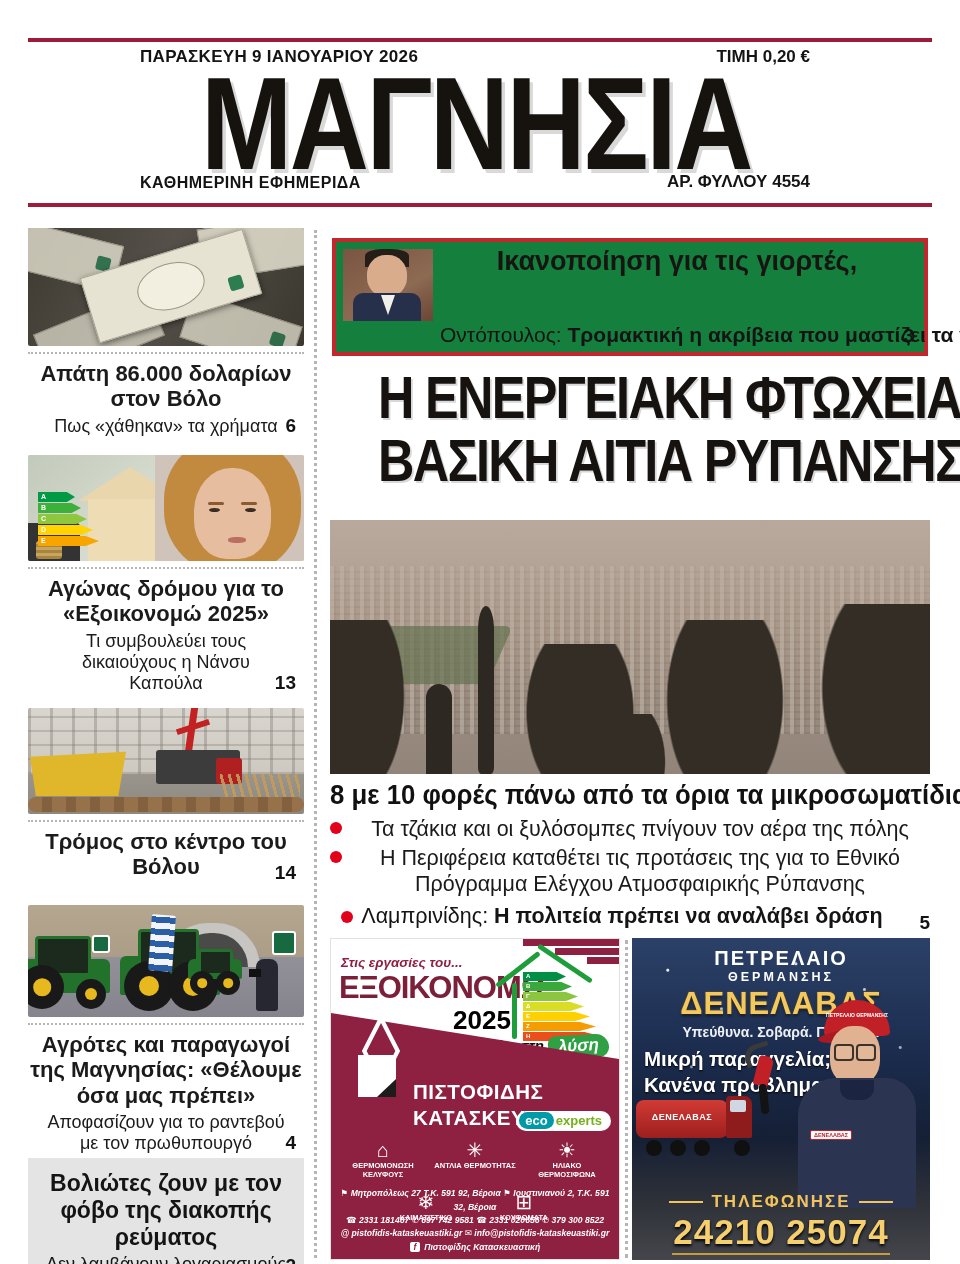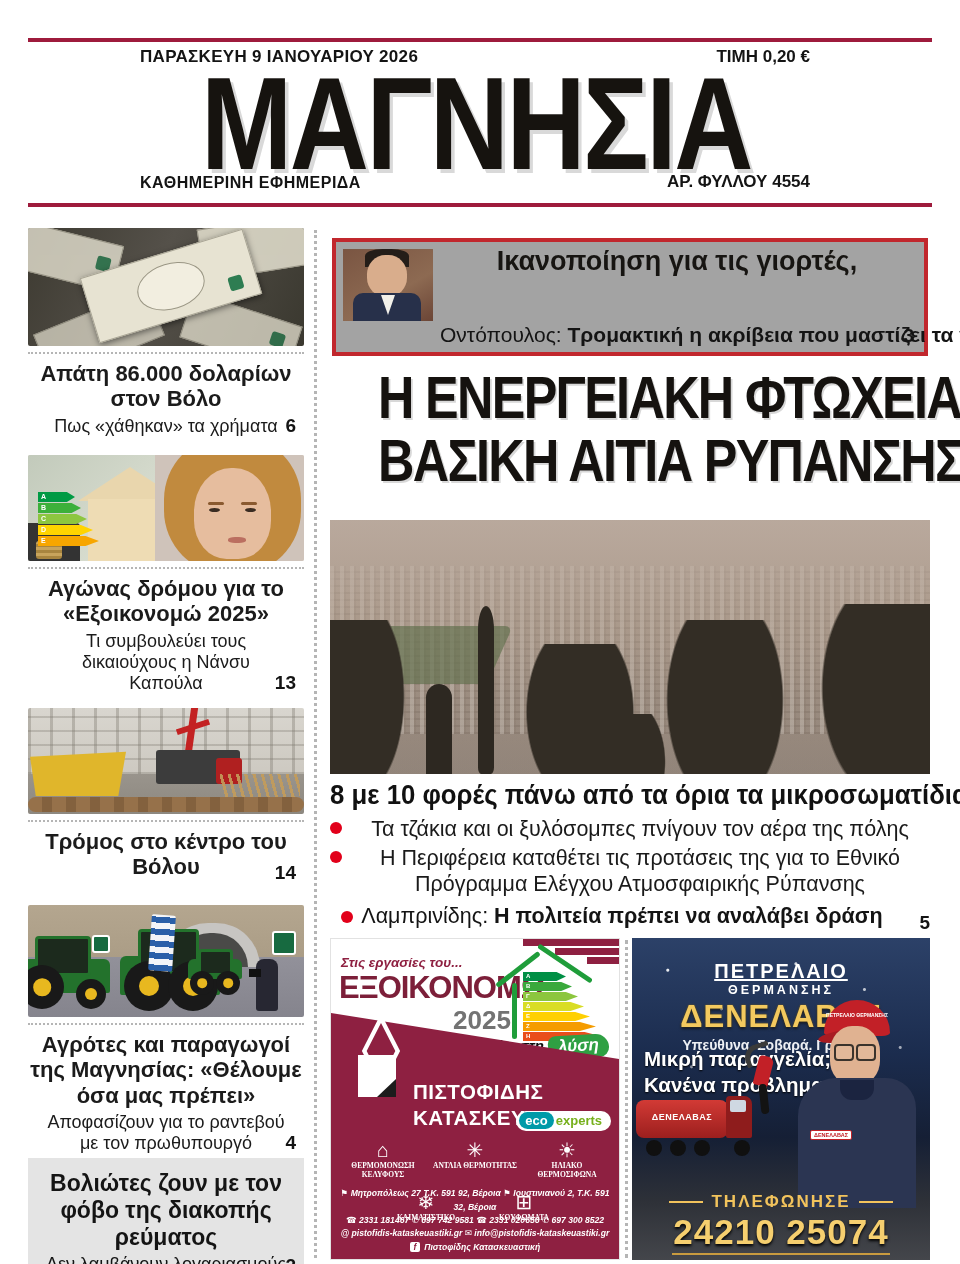--- a/index.html
+++ b/index.html
@@ -76,21 +76,21 @@
   .tractor .bodyT{position:absolute;left:0;bottom:16px;width:100%;height:46%;background:#23722c;border-radius:6px 6px 2px 2px;}
   .tractor .cabT{position:absolute;left:18%;bottom:44%;width:55%;height:46%;background:#1c2a1d;border:3px solid #23722c;border-radius:4px;}
   .wheel{position:absolute;background:#191919;border-radius:50%;}
   .hub{position:absolute;left:50%;top:50%;transform:translate(-50%,-50%);background:#e8b81f;border-radius:50%;width:40%;height:40%;}
   .flagG{position:absolute;width:24px;height:56px;background:repeating-linear-gradient(0deg,#2a5fa8 0 6px,#f2f4f8 6px 12px);transform:rotate(4deg);border-radius:2px;}
   .photog{position:absolute;right:26px;bottom:6px;width:22px;height:52px;background:#272732;border-radius:8px 8px 3px 3px;}
   .photog i{position:absolute;left:-7px;top:10px;width:12px;height:8px;background:#111;}
   .signG{position:absolute;width:20px;height:20px;background:#176a40;border:2px solid #fff;border-radius:3px;}
   
   .topbox{position:absolute;left:332px;top:238px;width:596px;height:118px;border:4px solid #c1272d;
-          box-sizing:border-box;background:#a3a3a3;}
+          box-sizing:border-box;background:#15803d;}
   .tb-photo{position:absolute;left:7px;top:7px;width:90px;height:72px;overflow:hidden;
             background:linear-gradient(150deg,#7a5542 0%,#8d6a52 60%,#6b4536 100%);}
   .tb-photo .hd{position:absolute;left:24px;top:6px;width:40px;height:42px;background:#d9ad8c;border-radius:46%;}
   .tb-photo .hr{position:absolute;left:22px;top:0px;width:44px;height:18px;background:#241d18;border-radius:40% 40% 0 0;}
   .tb-photo .bd{position:absolute;left:10px;top:44px;width:68px;height:30px;background:#27304a;border-radius:10px 10px 0 0;}
   .tb-photo .sh{position:absolute;left:38px;top:46px;width:14px;height:20px;background:#f2f0ea;clip-path:polygon(0 0,100% 0,50% 100%);}
   .tb-head{margin:4px 6px 0 100px;text-align:center;font-size:27px;line-height:1.12;font-weight:bold;color:#171512;}
   .tb-kicker{position:absolute;left:104px;right:40px;bottom:5px;text-align:center;font-size:21px;white-space:nowrap;}
   .tb-kicker .nm{font-weight:normal;}
   .tb-kicker .bd2{font-weight:bold;}
@@ -119,21 +119,21 @@
   .b3t{font-size:21.5px;}
   .b3t .bd2{font-weight:bold;}
   .mp-pg{position:absolute;right:0;top:96px;font-size:19px;font-weight:bold;}
   
   .adL{position:absolute;left:330px;top:938px;width:290px;height:322px;background:#fff;
        border:1px solid #e2e2e2;box-sizing:border-box;overflow:hidden;}
   .stair{position:absolute;background:#8e2041;}
   .st1{right:0;top:0;width:96px;height:7px;} .st2{right:0;top:9px;width:64px;height:7px;} .st3{right:0;top:18px;width:32px;height:7px;}
   .adl-tag{position:absolute;left:10px;top:16px;font-size:13.5px;font-weight:bold;font-style:italic;color:#8e2041;}
   .adl-prog{position:absolute;left:8px;top:31px;font-size:31px;font-weight:bold;color:#7c1f39;letter-spacing:-1px;}
-  .adl-year{position:absolute;left:122px;top:66px;font-size:26px;font-weight:bold;color:#737373;}
+  .adl-year{position:absolute;left:122px;top:66px;font-size:26px;font-weight:bold;color:#000000;}
   .roofL{position:absolute;right:74px;top:28px;width:54px;height:5px;background:#1f9d3a;transform:rotate(-38deg);border-radius:3px;}
   .roofR{position:absolute;right:22px;top:22px;width:64px;height:5px;background:#1f9d3a;transform:rotate(34deg);border-radius:3px;}
   .wallL{position:absolute;right:102px;top:44px;width:5px;height:56px;background:#1f9d3a;border-radius:3px;}
   .adl-arrows{position:absolute;right:18px;top:32px;width:78px;}
   .adl-arrows .earr{height:9px;line-height:9px;font-size:6px;}
   .adl-axio{position:absolute;right:10px;top:96px;text-align:right;font-size:15px;font-weight:bold;font-style:italic;color:#111;}
   .lysi{display:inline-block;background:#2fa043;color:#fff;border-radius:8px 14px 10px 14px;padding:1px 10px 2px;
         font-size:17px;font-style:italic;transform:rotate(-3deg);}
   .adl-einai{display:block;margin-top:1px;font-size:13px;}
   .adl-bot{position:absolute;left:0;right:0;top:74px;bottom:0;background:#8e2041;
@@ -143,36 +143,36 @@
   .cube .bodyc{position:absolute;left:5px;top:24px;width:38px;height:42px;background:#fff;}
   .cube .shade{position:absolute;left:24px;top:26px;width:19px;height:40px;background:#1c1c1c;clip-path:polygon(0 100%,100% 55%,100% 100%);}
   .adl-co{position:absolute;left:82px;top:140px;color:#fff;font-weight:bold;font-size:20.5px;letter-spacing:.5px;line-height:1.25;}
   .eco{position:absolute;right:8px;top:172px;background:#fff;border-radius:13px;padding:2px 9px 3px 3px;font-size:13px;font-weight:bold;}
   .eco .e1{background:#009aa8;color:#fff;border-radius:11px;padding:1px 6px;margin-right:2px;}
   .eco .e2{color:#76b01c;}
   .svcrow{position:absolute;left:6px;right:6px;display:flex;justify-content:space-around;}
   .svc1{top:200px;} .svc2{top:252px;left:46px;right:46px;}
   .svc-item{color:#fff;text-align:center;width:86px;}
   .svc-ic{font-size:20px;line-height:22px;}
-  .svc-lb{font-size:7.5px;font-weight:bold;line-height:1.25;font-family:Liberation Serif, serif;}
+  .svc-lb{font-size:7.5px;font-weight:bold;line-height:1.25;}
   .adl-contact{position:absolute;left:3px;right:3px;bottom:5px;color:#fff;text-align:center;
                font-size:8.6px;font-weight:bold;line-height:1.55;font-style:italic;}
   .fb{display:inline-block;background:#fff;color:#8e2041;font-weight:bold;width:10px;height:10px;line-height:10px;border-radius:2px;margin-right:2px;}
   
   .adR{position:absolute;left:632px;top:938px;width:298px;height:322px;overflow:hidden;color:#fff;text-align:center;
        background:
         radial-gradient(circle 2px at 12% 10%,rgba(255,255,255,.9) 0 1px,transparent 2px),
         radial-gradient(circle 2px at 30% 22%,rgba(255,255,255,.7) 0 1px,transparent 2px),
         radial-gradient(circle 2px at 55% 8%,rgba(255,255,255,.8) 0 1px,transparent 2px),
         radial-gradient(circle 2px at 78% 16%,rgba(255,255,255,.7) 0 1px,transparent 2px),
         radial-gradient(circle 2px at 90% 34%,rgba(255,255,255,.6) 0 1px,transparent 2px),
         radial-gradient(circle 2px at 20% 40%,rgba(255,255,255,.55) 0 1px,transparent 2px),
         radial-gradient(circle 2px at 66% 30%,rgba(255,255,255,.6) 0 1px,transparent 2px),
         linear-gradient(180deg,#2c4168 0%,#1b2c4e 36%,#151f35 62%,#2e3138 82%,#44464b 100%);}
-  .adr-p1{margin-top:22px;font-size:20px;font-weight:bold;letter-spacing:2px;text-decoration:underline;}
+  .adr-p1{margin-top:9px;font-size:20px;font-weight:bold;letter-spacing:2px;}
   .adr-p2{font-size:12.5px;font-weight:bold;letter-spacing:3px;}
   .adr-brand{margin-top:2px;font-size:31px;font-weight:bold;letter-spacing:1px;color:#f3c95f;
              text-shadow:0 2px 3px #00000090,0 0 2px #8a6a1a;}
   .adr-slogan{margin-top:2px;font-size:14px;font-weight:bold;color:#eef0f4;}
   .adr-offer{position:absolute;left:12px;top:108px;text-align:left;font-size:20.5px;font-weight:bold;line-height:1.25;
              text-shadow:0 1px 2px #000;}
   .man{position:absolute;right:6px;top:62px;width:140px;height:208px;}
   .cap{position:absolute;left:40px;top:0;width:66px;height:36px;background:#c22027;border-radius:50% 50% 12% 12%/90% 90% 10% 10%;}
   .capt{position:absolute;left:0;right:0;top:12px;color:#fff;font-size:5px;font-weight:bold;line-height:1.2;}
   .brim{position:absolute;left:34px;top:30px;width:54px;height:12px;background:#a81b22;border-radius:50%;transform:rotate(-8deg);}
@@ -471,21 +471,21 @@
         <span>Ιουστινιανού 2, Τ.Κ. 591 32, Βέροια</span>
       </div>
       <div>
         <span>☎</span>
         <span>2331 181467</span>
         <span>✆</span>
         <span>697 742 9581</span>
         <span>☎</span>
         <span>2331 020656</span>
         <span>✆</span>
-        <span>697 300 8522</span>
+        <span>379 300 8522</span>
       </div>
       <div>
         <span>@</span>
         <span>pistofidis-kataskeuastiki.gr</span>
         <span>✉</span>
         <span>info@pistofidis-kataskeuastiki.gr</span>
       </div>
       <div>
         <span class="fb">f</span>
         <span>Πιστοφίδης Κατασκευαστική</span>

